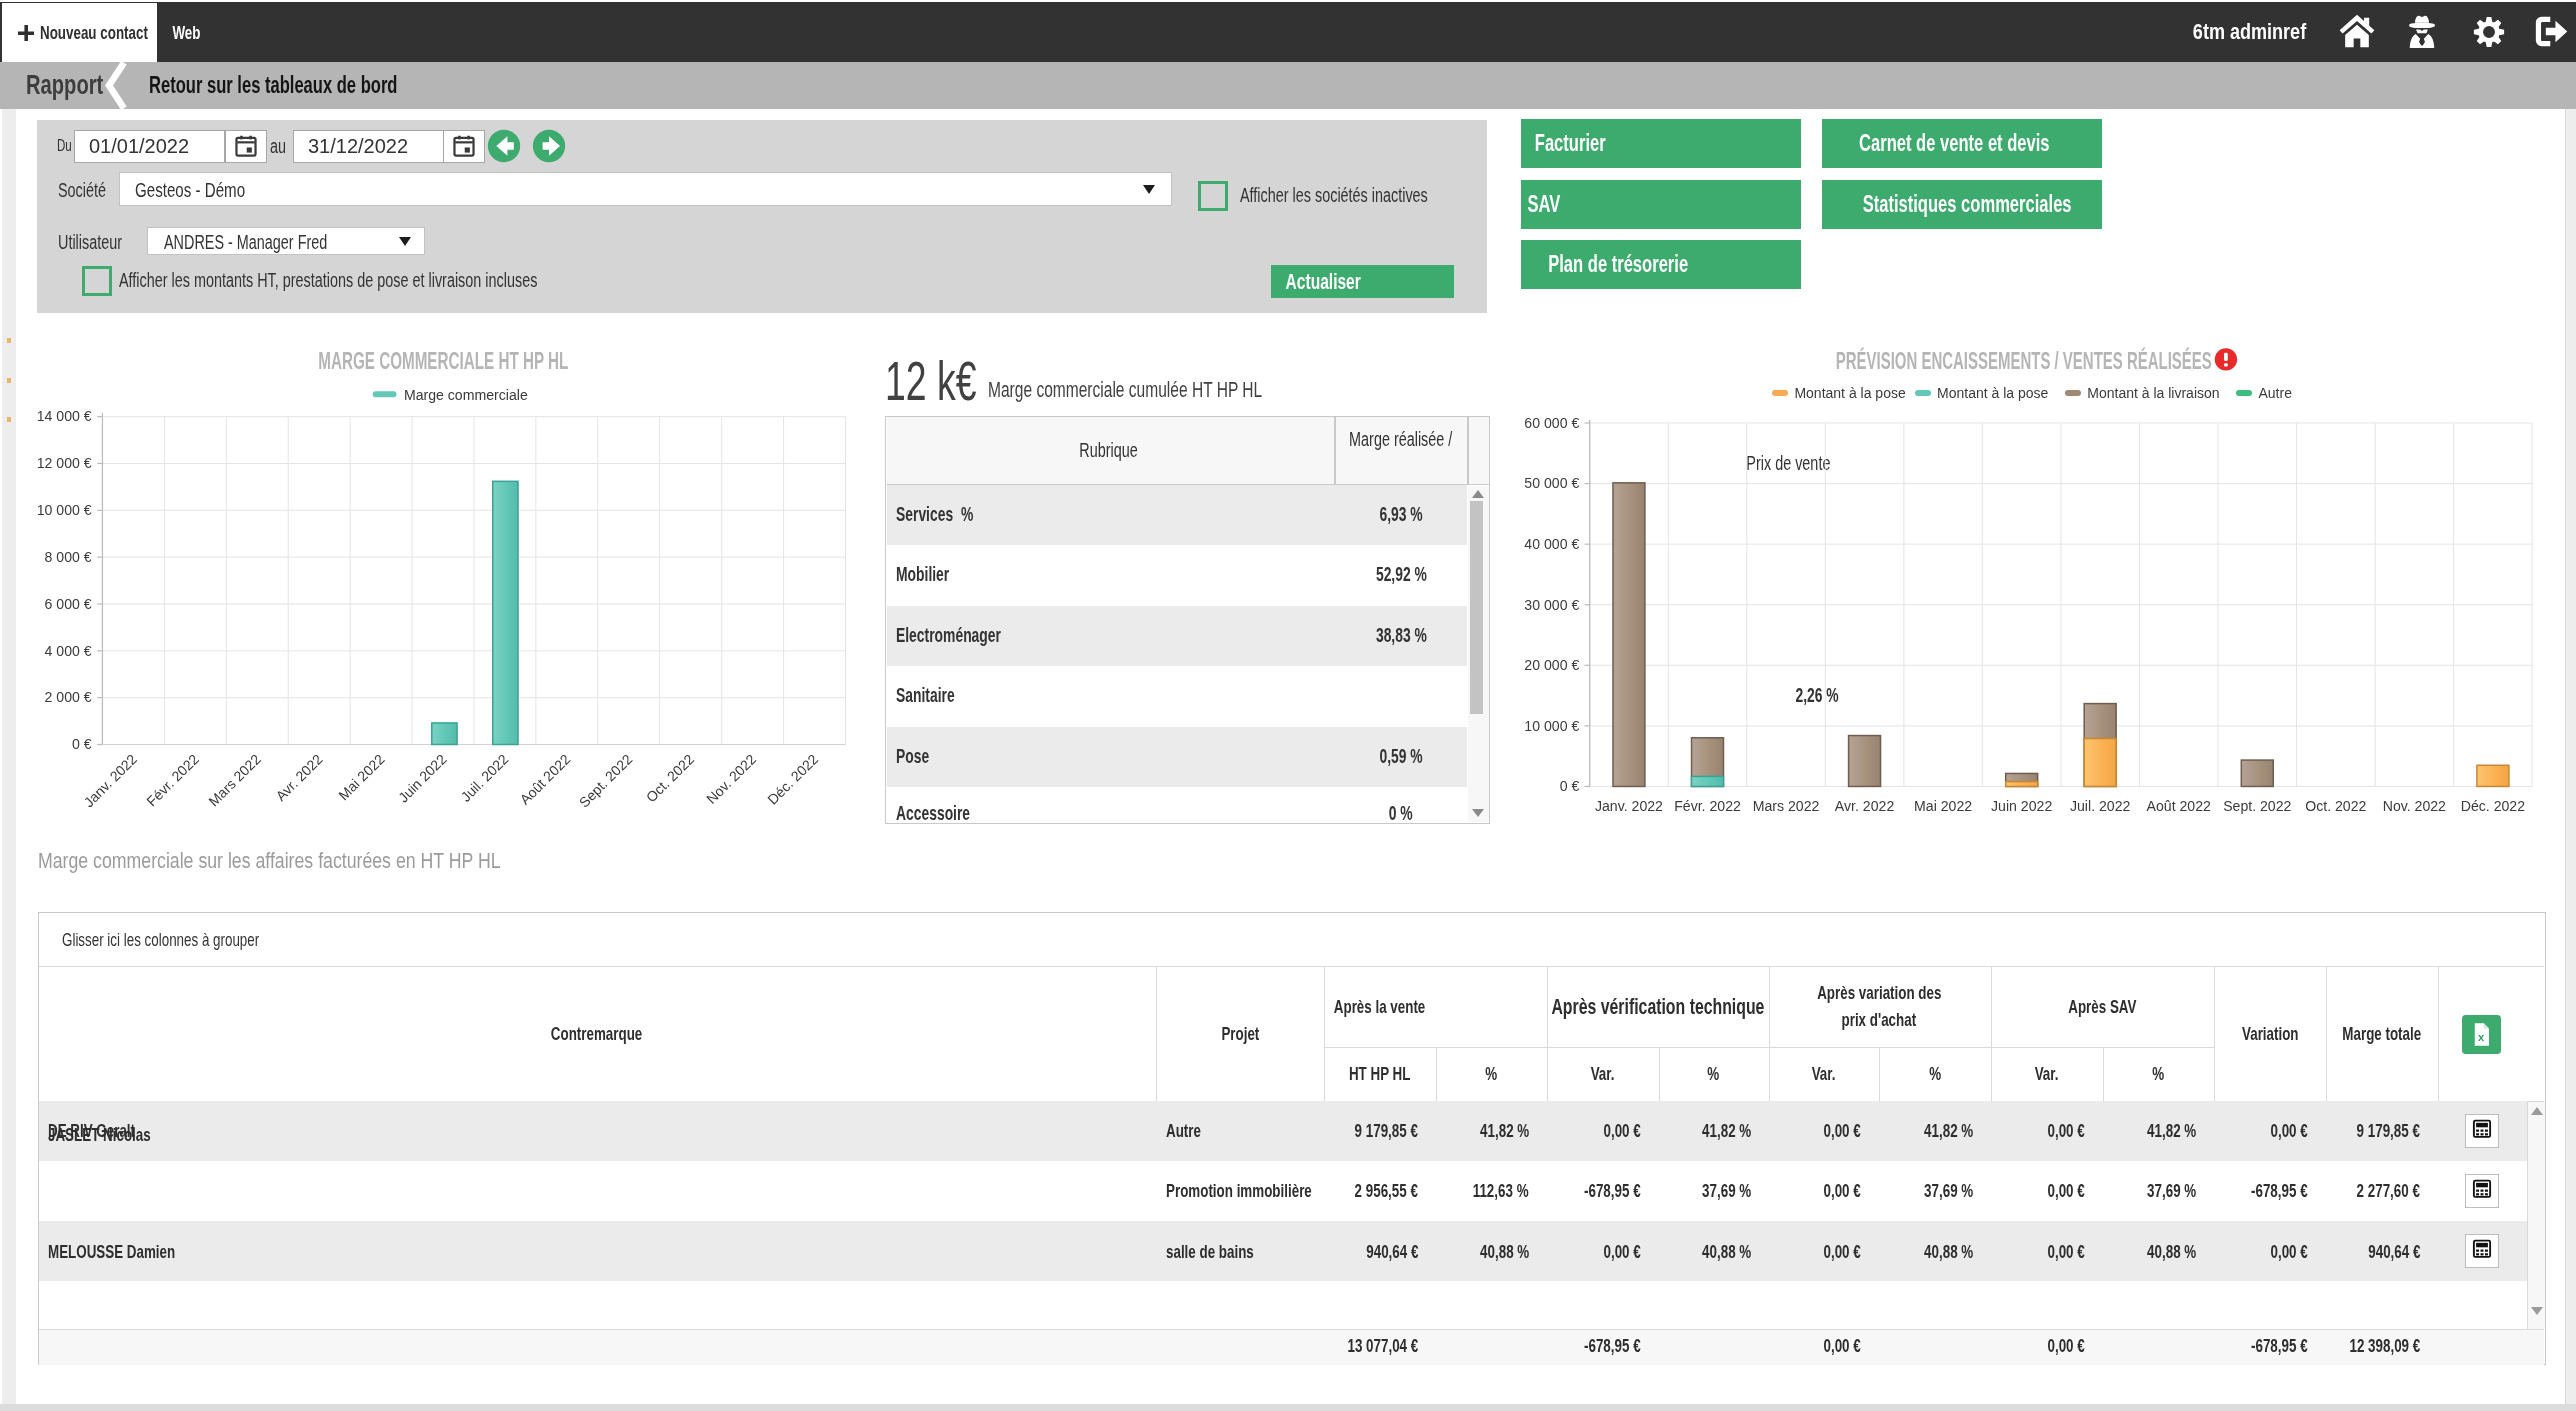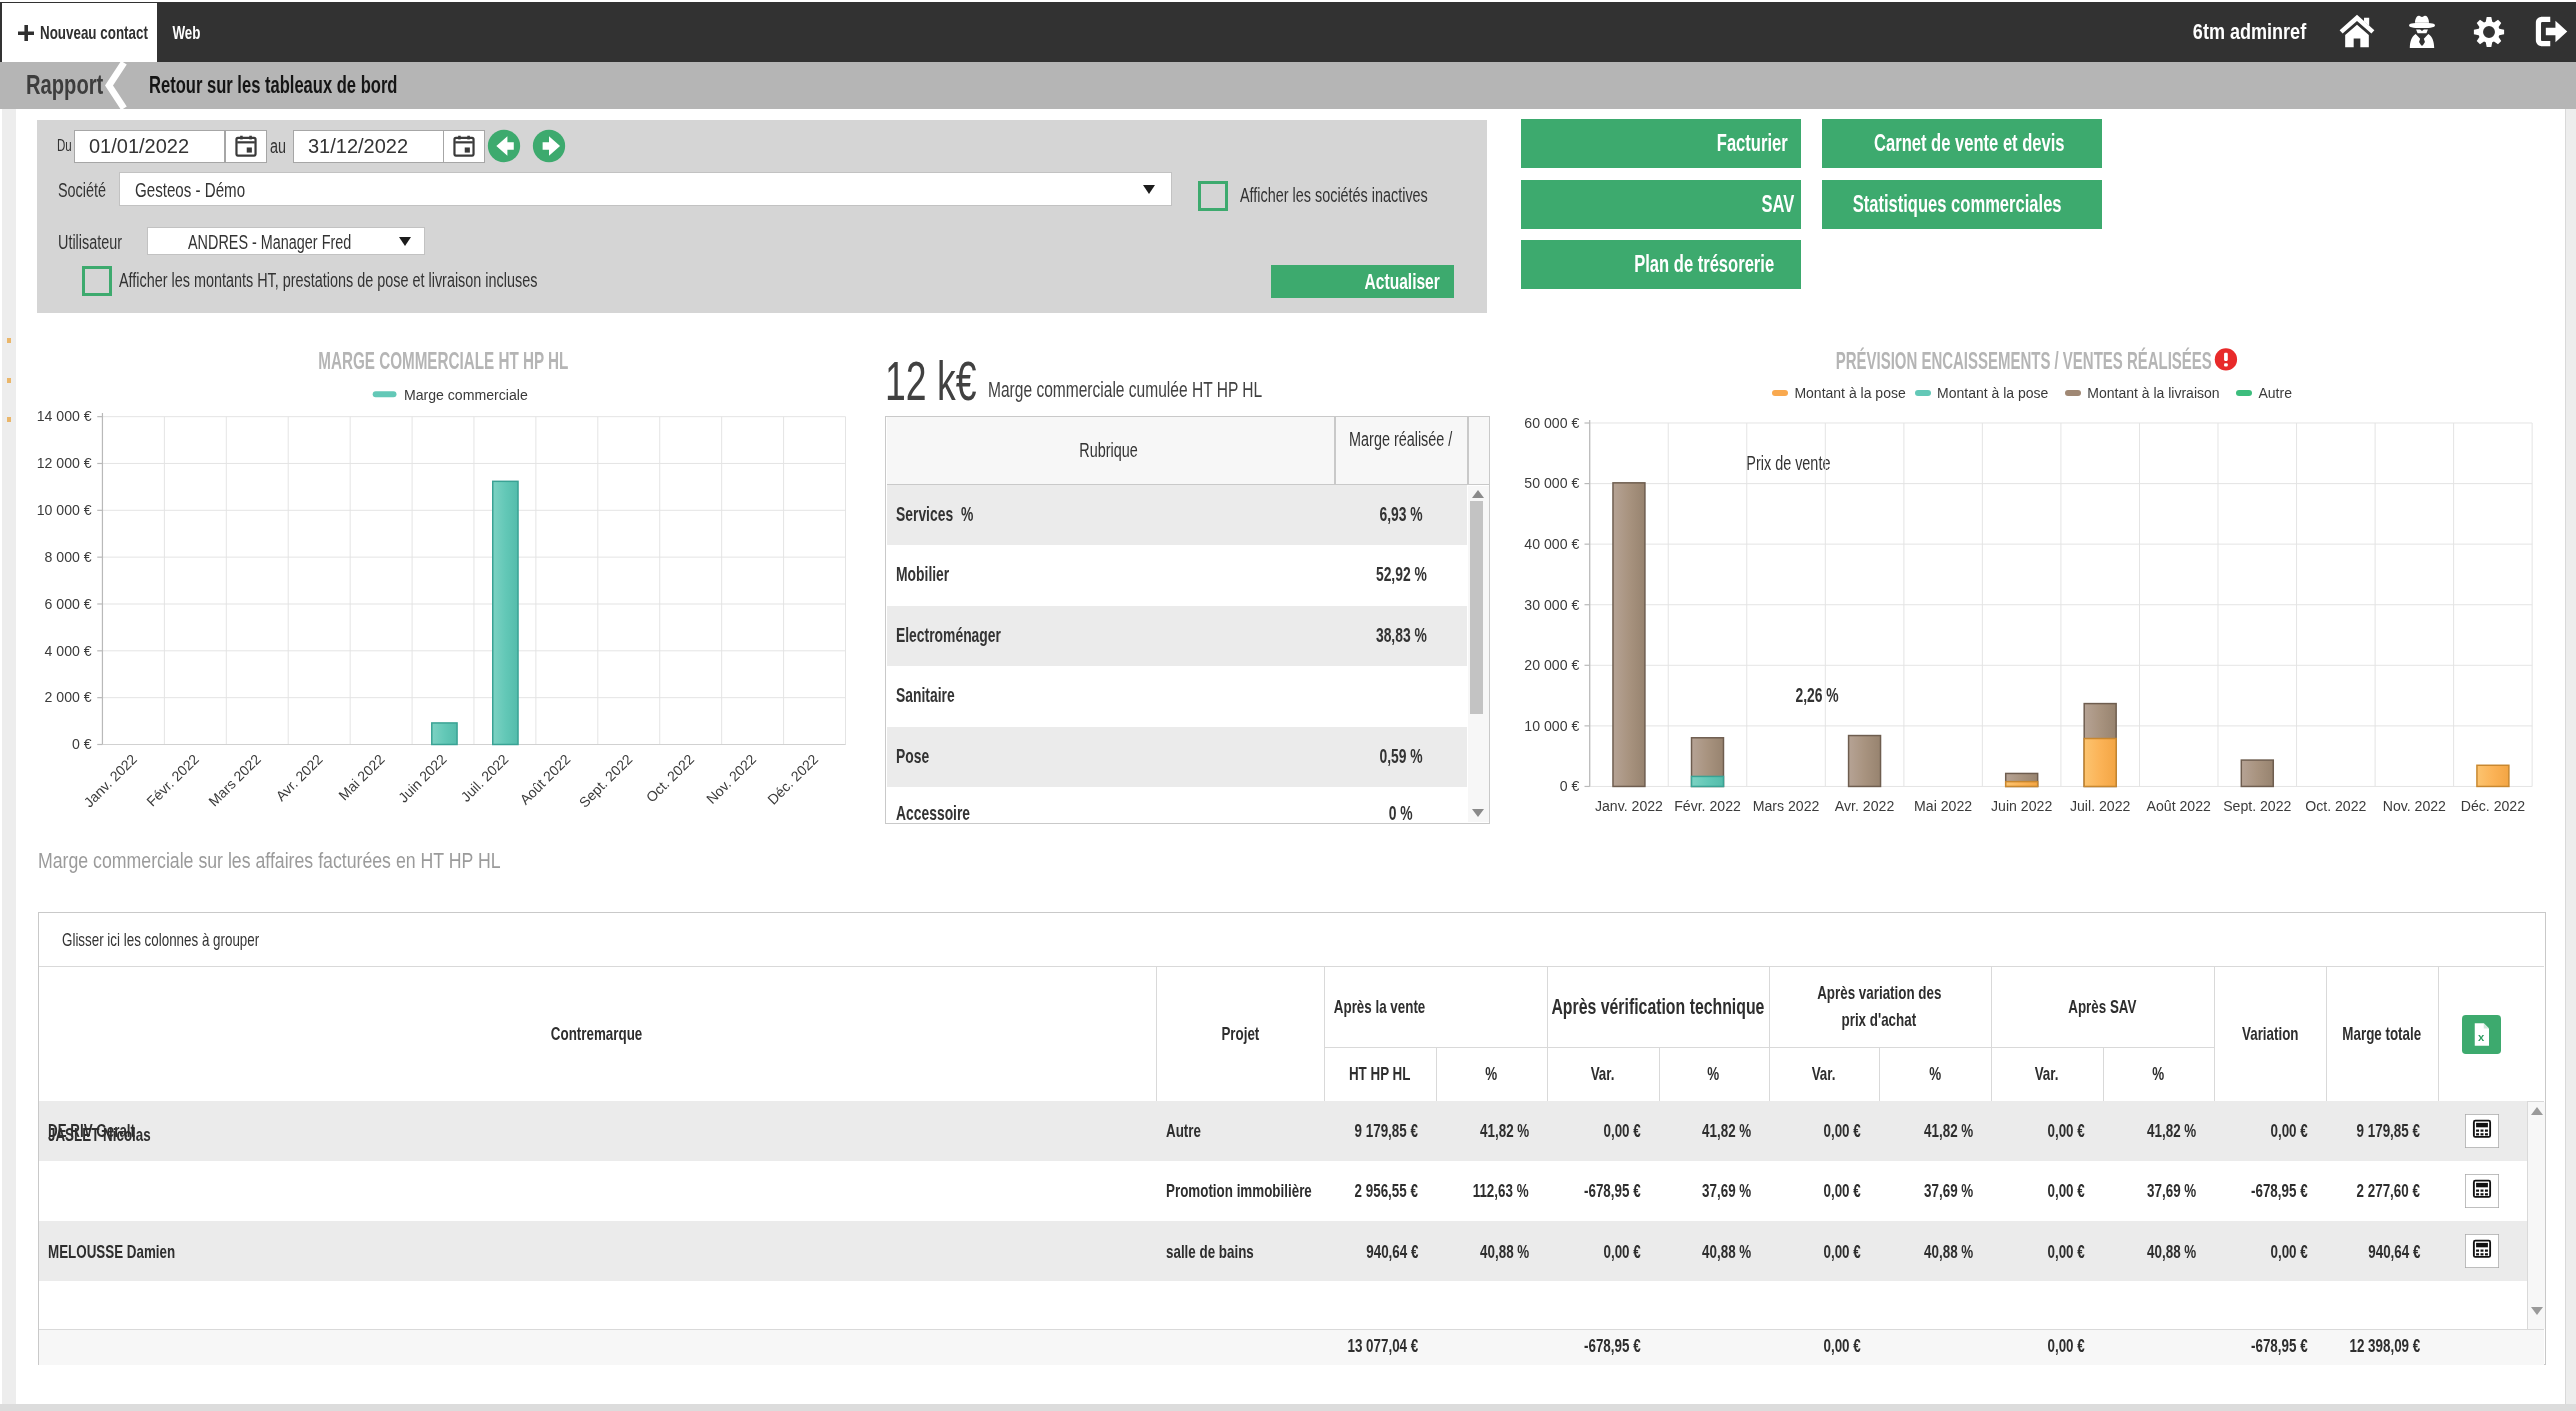--- a/index.html
+++ b/index.html
@@ -3,21 +3,21 @@
 <style>
 *{margin:0;padding:0;box-sizing:border-box;}
 html,body{width:2576px;height:1411px;background:#fff;font-family:"Liberation Sans",sans-serif;overflow:hidden;position:relative;}
 .abs{position:absolute;}
 .cond{display:inline-block;transform:scaleX(0.72);}
 .cl{transform-origin:0 50%;}
 .c68{transform:scaleX(0.68);}
 .c82{transform:scaleX(0.82);}
 .cc{transform-origin:50% 50%;}
 .cr{transform-origin:100% 50%;}
-.ctr{display:flex;align-items:center;justify-content:flex-end;white-space:nowrap;padding-left:19px;}
+.ctr{display:flex;align-items:center;justify-content:flex-start;white-space:nowrap;}
 </style></head><body>
 <div class="abs" style="left:0;top:1.5px;width:2576px;height:60px;background:#323232;"></div>
 <div class="abs" style="left:1.5px;top:3px;width:155px;height:59px;background:#fff;"></div>
 <svg class="abs" style="left:18px;top:24.5px;" width="16.4" height="16.4" viewBox="0 0 22 22">
     <path d="M8.6 0 h4.8 v8.6 h8.6 v4.8 h-8.6 v8.6 h-4.8 v-8.6 h-8.6 v-4.8 h8.6 z" fill="#2f2f2f"></path>
   </svg>
 <div class="abs" style="left:40px;top:21px;height:24px;line-height:24px;font-size:18.6px;font-weight:bold;color:#2f2f2f;text-align:left;white-space:nowrap;"><span class="cond cl">Nouveau contact</span></div>
 <div class="abs" style="left:-260px;width:892px;top:21px;height:24px;line-height:24px;font-size:18.6px;font-weight:bold;color:#fff;text-align:center;white-space:nowrap;"><span class="cond cc">Web</span></div>
 <div class="abs" style="left:1637px;width:669px;top:18px;height:28px;line-height:28px;font-size:22px;font-weight:bold;color:#fff;text-align:right;white-space:nowrap;"><span class="cond c82 cr">6tm adminref</span></div>
 <svg class="abs" style="left:2339px;top:14px;" width="36" height="34" viewBox="0 0 48 46">
@@ -82,21 +82,21 @@
     <path d="M20 8.5 L33 20 L20 31.5 V24.5 H12.5 V15.5 H20 Z" fill="#fff"></path>
   </svg>
 <div class="abs" style="left:58px;top:177px;height:26px;line-height:26px;font-size:20px;font-weight:normal;color:#333333;text-align:left;white-space:nowrap;"><span class="cond cl">Société</span></div>
 <div class="abs" style="left:119px;top:172px;width:1053px;height:34px;background:#fff;border:0.7px solid #c2c2c2;"></div>
 <div class="abs" style="left:135px;top:176px;height:27px;line-height:27px;font-size:21px;font-weight:normal;color:#333;text-align:left;white-space:nowrap;"><span class="cond cl">Gesteos - Démo</span></div>
 <div class="abs" style="left:1143px;top:185px;width:0;height:0;border-left:6.7px solid transparent;border-right:6.7px solid transparent;border-top:9px solid #1c1c1c;"></div>
 <div class="abs" style="left:1198px;top:181px;width:30px;height:30px;background:#d5d5d5;border:3px solid #3daa6e;"></div>
 <div class="abs" style="left:1240px;top:182px;height:26px;line-height:26px;font-size:20px;font-weight:normal;color:#333333;text-align:left;white-space:nowrap;"><span class="cond cl">Afficher les sociétés inactives</span></div>
 <div class="abs" style="left:58px;top:229px;height:26px;line-height:26px;font-size:20px;font-weight:normal;color:#333333;text-align:left;white-space:nowrap;"><span class="cond cl">Utilisateur</span></div>
 <div class="abs" style="left:147px;top:227px;width:278px;height:28px;background:#fff;border:0.7px solid #c2c2c2;"></div>
-<div class="abs" style="left:164px;top:229px;height:26px;line-height:26px;font-size:20px;font-weight:normal;color:#333;text-align:left;white-space:nowrap;margin-left:24px;"><span class="cond cl">ANDRES - Manager Fred</span></div>
+<div class="abs" style="left:164px;top:229px;height:26px;line-height:26px;font-size:20px;font-weight:normal;color:#333;text-align:left;white-space:nowrap;"><span class="cond cl">ANDRES - Manager Fred</span></div>
 <div class="abs" style="left:399px;top:237px;width:0;height:0;border-left:6.7px solid transparent;border-right:6.7px solid transparent;border-top:9px solid #1c1c1c;"></div>
 <div class="abs" style="left:82px;top:266px;width:30px;height:30px;background:#d5d5d5;border:3px solid #3daa6e;"></div>
 <div class="abs" style="left:119px;top:267px;height:26px;line-height:26px;font-size:20px;font-weight:normal;color:#333333;text-align:left;white-space:nowrap;"><span class="cond cl">Afficher les montants HT, prestations de pose et livraison incluses</span></div>
 <div class="abs ctr" style="left:1271px;top:265px;width:183px;height:33px;background:#3daa6e;color:#fff;font-size:21.6px;font-weight:bold;">
     <span class="cond cc">Actualiser</span>
   </div>
 <div class="abs ctr" style="left:1521px;top:119px;width:280px;height:49px;background:#3daa6e;color:#fff;font-size:23px;font-weight:bold;">
     <span class="cond cc">Facturier</span>
   </div>
 <div class="abs ctr" style="left:1521px;top:180px;width:280px;height:49px;background:#3daa6e;color:#fff;font-size:23px;font-weight:bold;">

